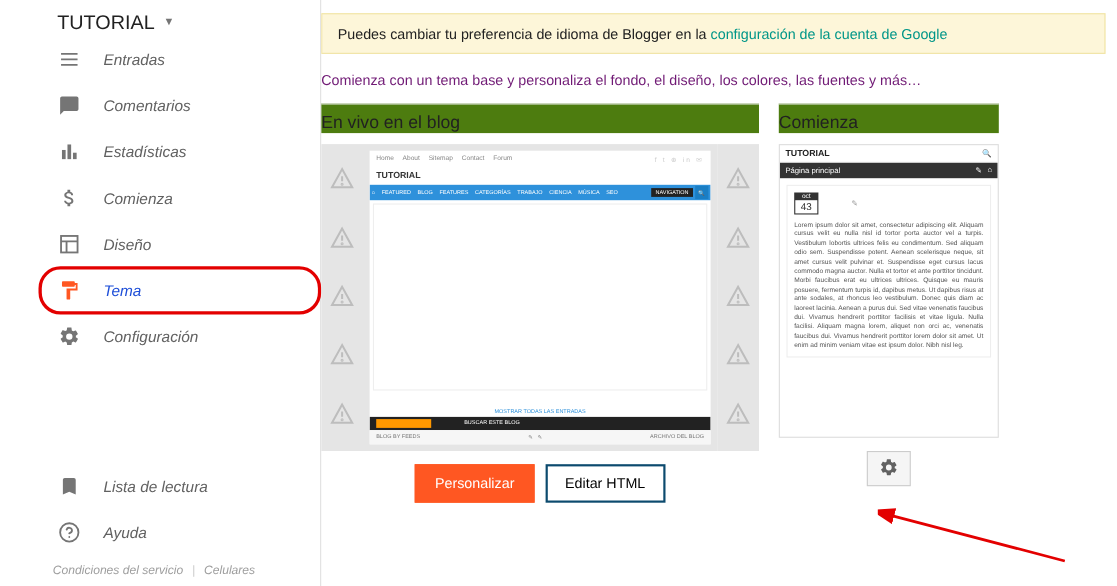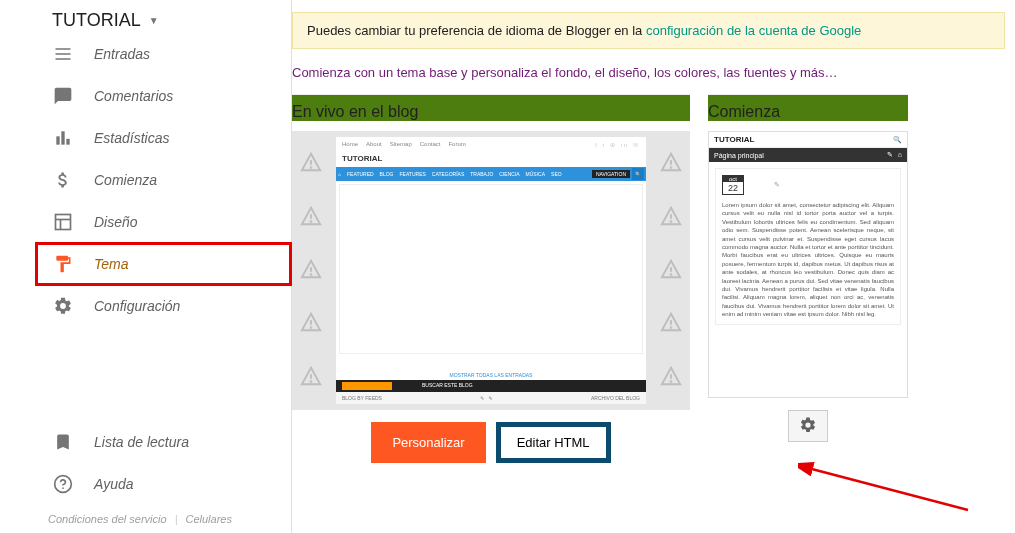--- a/index.html
+++ b/index.html
@@ -5,21 +5,21 @@
 * { margin: 0; padding: 0; box-sizing: border-box; }
 body { font-family: Arial, Helvetica, sans-serif; font-size: 14px; color: #212121; background: #fff; width: 1015px; height: 533px; overflow: hidden; position: relative; }
 .container { display: flex; height: 100%; margin-left: 36px; }
 .sidebar { width: 256px; border-right: 1px solid #e0e0e0; padding-top: 6px; display: flex; flex-direction: column; }
 .blog-selector { padding: 4px 16px 2px; font-size: 18px; font-weight: 500; color: #212121; display: flex; align-items: center; gap: 8px; cursor: pointer; }
 .blog-selector .chev { font-size: 10px; color: #757575; }
 .view-blog { padding: 6px 16px 14px; color: #009688; font-size: 13px; font-weight: 500; cursor: pointer; }
 .nav { flex: none; font-style: italic; }
 .nav-item { display: flex; align-items: center; gap: 20px; padding: 10px 16px; cursor: pointer; color: #616161; font-size: 14px; }
 .nav-item .icon { width: 22px; height: 22px; display: flex; align-items: center; justify-content: center; color: #757575; }
-.nav-item.active { color: #a16207; }
+.nav-item.active { color: #1d4ed8; border-radius: 19px; }
 .nav-item.active .icon { color: #ff5722; }
 .nav-item.highlighted { outline: 3px solid #e30000; outline-offset: -2px; }
 .nav-spacer { height: 50px; }
 .nav-footer { margin-top: auto; }
 .legal { padding: 8px 12px; font-size: 11px; color: #9e9e9e; display: flex; gap: 8px; align-items: center; }
 .legal .sep { color: #ccc; }
 
 .main { flex: 1; padding: 4px 0 0 0; overflow: hidden; }
 .notice { margin: 8px 10px 16px 0; background: #fdf6d9; border: 1px solid #f0e4a3; padding: 10px 14px; font-size: 13px; color: #212121; }
 .notice a { color: #009688; text-decoration: none; }
@@ -47,21 +47,21 @@
 .lp-navbar-btn { background: #222; color: #fff; padding: 1px 4px; font-size: 5px; }
 .lp-navbar-search { background: #1a7ec4; width: 12px; height: 12px; display: flex; align-items: center; justify-content: center; }
 .lp-body { border: 1px solid #eee; margin: 3px; height: 170px; }
 .lp-footer { position: absolute; bottom: 0; left: 0; right: 0; }
 .lp-link { color: #2e91db; font-size: 5px; text-align: center; padding: 2px; }
 .lp-dark { background: #222; color: #fff; display: flex; padding: 2px 6px; font-size: 5px; gap: 30px; }
 .lp-orange { background: #ff9800; width: 50px; height: 8px; }
 .lp-light { background: #f6f6f6; padding: 3px 6px; display: flex; justify-content: space-between; font-size: 5px; color: #777; }
 
 .buttons-row { display: flex; gap: 10px; justify-content: center; margin-top: 12px; }
-.btn { padding: 8px 16px; font-size: 13px; border: 5px solid #0c4a6e; background: #fff; cursor: pointer; font-weight: 500; }
+.btn { padding: 8px 16px; font-size: 13px; border: 2px solid #0c4a6e; background: #fff; cursor: pointer; font-weight: 500; }
 .btn.primary { background: #ff5722; border-color: #ff5722; color: #fff; }
 
 
 .mobile-preview { background: #fff; height: 267px; border: 1px solid #ddd; overflow: hidden; font-size: 7px; }
 .mp-header { display: flex; justify-content: space-between; align-items: center; padding: 3px 5px; border-bottom: 1px solid #eee; }
 .mp-title { font-size: 8px; font-weight: bold; }
 .mp-bar { background: #333; color: #fff; display: flex; justify-content: space-between; align-items: center; padding: 3px 5px; font-size: 7px; }
 .mp-bar .icons { display: flex; gap: 5px; }
 .mp-card { margin: 6px; border: 1px solid #eee; padding: 6px; }
 .mp-date { background: #333; color: #fff; width: 22px; text-align: center; font-size: 6px; padding: 1px; }
@@ -304,21 +304,21 @@
             <span>Página principal</span>
             <span class="icons">
                 <span>✎</span>
                 <span>⌂</span>
               </span>
           </div>
           <div class="mp-card">
             <div class="mp-post-head">
               <div class="mp-date">
                 <div>oct</div>
-                <div class="day">22</div>
+                <div class="day">43</div>
               </div>
               <span style="color:#999">✎</span>
             </div>
             <div class="mp-text">Lorem ipsum dolor sit amet, consectetur adipiscing elit. Aliquam cursus velit eu nulla nisl id tortor porta auctor vel a turpis. Vestibulum lobortis ultrices felis eu condimentum. Sed aliquam odio sem. Suspendisse potent. Aenean scelerisque neque, sit amet cursus velit pulvinar et. Suspendisse eget cursus lacus commodo magna auctor. Nulla et tortor et ante porttitor tincidunt. Morbi faucibus erat eu ultrices ultrices. Quisque eu mauris posuere, fermentum turpis id, dapibus metus. Ut dapibus risus at ante sodales, at rhoncus leo vestibulum. Donec quis diam ac laoreet lacinia. Aenean a purus dui. Sed vitae venenatis faucibus dui. Vivamus hendrerit porttitor facilisis et vitae ligula. Nulla facilisi. Aliquam magna lorem, aliquet non orci ac, venenatis faucibus dui. Vivamus hendrerit porttitor lorem dolor sit amet. Ut enim ad minim veniam vitae est ipsum dolor. Nibh nisl leg.</div>
           </div>
         </div>
         <div class="gear-row">
           <button class="gear-btn">
             <span><svg width="18" height="18" viewBox="0 0 24 24" fill="currentColor">
                   <path d="M19.14 12.94a7.07 7.07 0 000-1.88l2.03-1.58a.5.5 0 00.12-.64l-1.92-3.32a.5.5 0 00-.6-.22l-2.39.96a7.03 7.03 0 00-1.62-.94l-.36-2.54A.5.5 0 0013.9 2h-3.8a.5.5 0 00-.5.42l-.36 2.54c-.58.24-1.12.56-1.62.94l-2.39-.96a.5.5 0 00-.6.22L2.71 8.48a.5.5 0 00.12.64l2.03 1.58a7.07 7.07 0 000 1.88l-2.03 1.58a.5.5 0 00-.12.64l1.92 3.32c.13.22.4.31.6.22l2.39-.96c.5.38 1.04.7 1.62.94l.36 2.54a.5.5 0 00.5.42h3.8a.5.5 0 00.5-.42l.36-2.54c.58-.24 1.12-.56 1.62-.94l2.39.96c.2.09.47 0 .6-.22l1.92-3.32a.5.5 0 00-.12-.64l-2.03-1.58zM12 15.5A3.5 3.5 0 1112 8.5a3.5 3.5 0 010 7z"></path>

